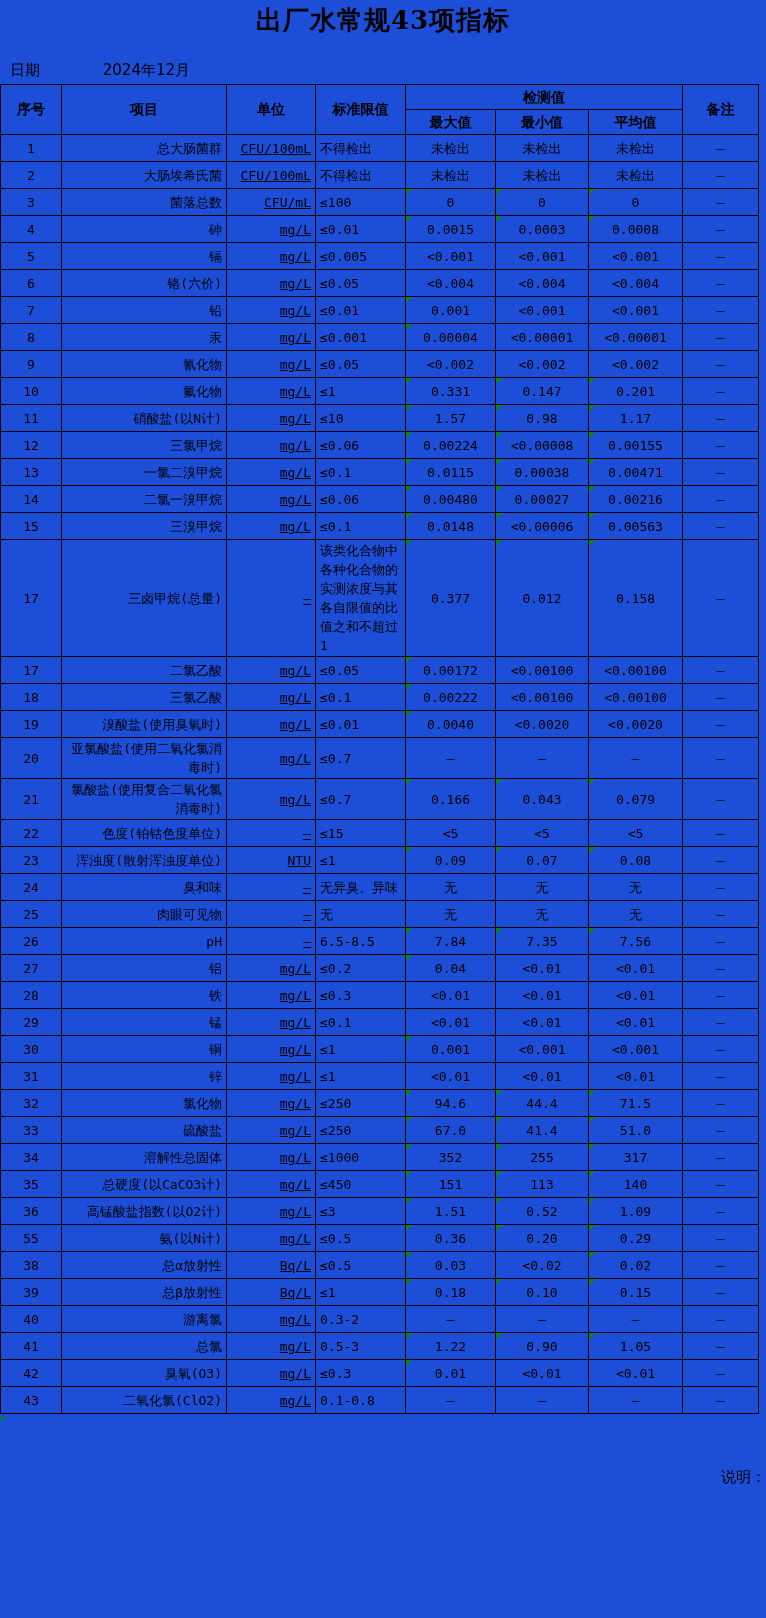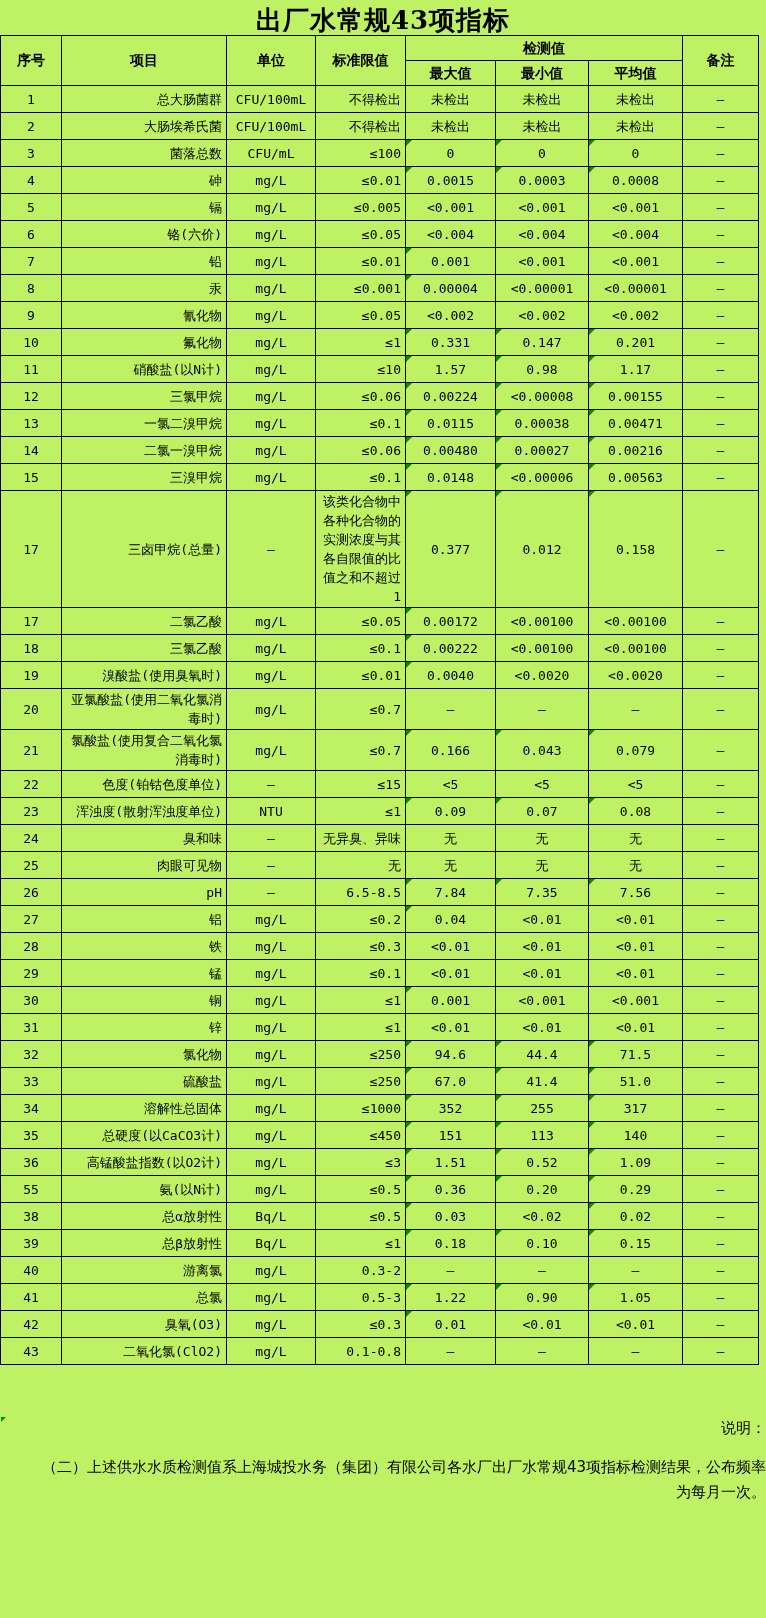--- a/index.html
+++ b/index.html
@@ -1,17 +1,17 @@
 <!DOCTYPE html>
 <html style="--mark-green: #0a8a0a;"><head>
 <meta charset="utf-8">
 <style>
   html,body { margin:0; padding:0; background:#fff; color:#000; }
   body { width:766px; font-family:"DejaVu Sans", sans-serif; }
-  .page { position:relative; width:766px; height:1618px; background:#bef264; overflow:hidden; }
+  .page { position:relative; width:766px; height:1618px; background:#1d4ed8; overflow:hidden; }
 
   .title {
     margin:0; padding-top:5px;
     text-align:center;
     font-family:"DejaVu Serif", serif;
     font-weight:bold; font-size:26px; line-height:30px;
     letter-spacing:1px;
   }
 
   .date-row { margin:26px 0 5px 10px; font-size:15px; line-height:18px; }
@@ -33,22 +33,22 @@
     overflow:hidden;
   }
   .indicators thead th {
     font-family:"DejaVu Sans","Liberation Sans",sans-serif;
     font-weight:bold; font-size:14px;
     text-align:center; height:25px; padding:1px 2px;
   }
   .indicators td { height:27px; }
   .c-no   { text-align:center; }
   .c-item { text-align:right; }
-  .c-unit { text-align:center; }
-  .c-limit{ text-align:right;margin-top:18px; }
+  .c-unit { text-align:right;text-decoration:underline; }
+  .c-limit{ text-align:left;margin-top:18px; }
   .c-val  { text-align:center; position:relative; }
   .c-note { text-align:center; }
   .marked::before {
     content:""; position:absolute; top:0; left:0; width:0; height:0;
     border-top:6px solid var(--mark-green,#0a8a0a);
     border-right:6px solid transparent;
   }
 
   .stray-triangle {
     position:absolute; left:1px; top:1417px; width:0; height:0;
@@ -60,20 +60,24 @@
   .notes-heading { font-weight:normal; margin:0 0 16px 0; line-height:22px; }
   .notes p { margin:0; text-indent:2em; line-height:25px; }
 </style>
 </head>
 <body>
 
 <div class="page">
 
   <h1 class="title">出厂水常规43项指标</h1>
 
+  <div class="date-row">
+    <span class="date-label">日期</span>
+    <span class="date-value">2024年12月</span>
+  </div>
 
   <table class="indicators">
     <colgroup>
       <col style="width:61px">
         <col style="width:165px">
         <col style="width:89px">
         <col style="width:90px">
       <col style="width:90px">
         <col style="width:93px">
         <col style="width:94px">
@@ -525,16 +529,15 @@
           <td class="c-val">–</td>
           <td class="c-note">–</td>
         </tr>
       </tbody>
   </table>
 
   <div class="stray-triangle"></div>
 
   <div class="notes">
     <div class="notes-heading">说明：</div>
-    <p>（二）上述供水水质检测值系上海城投水务（集团）有限公司各水厂出厂水常规43项指标检测结果，公布频率为每月一次。</p>
   </div>
 
 </div>
 
 </body></html>

